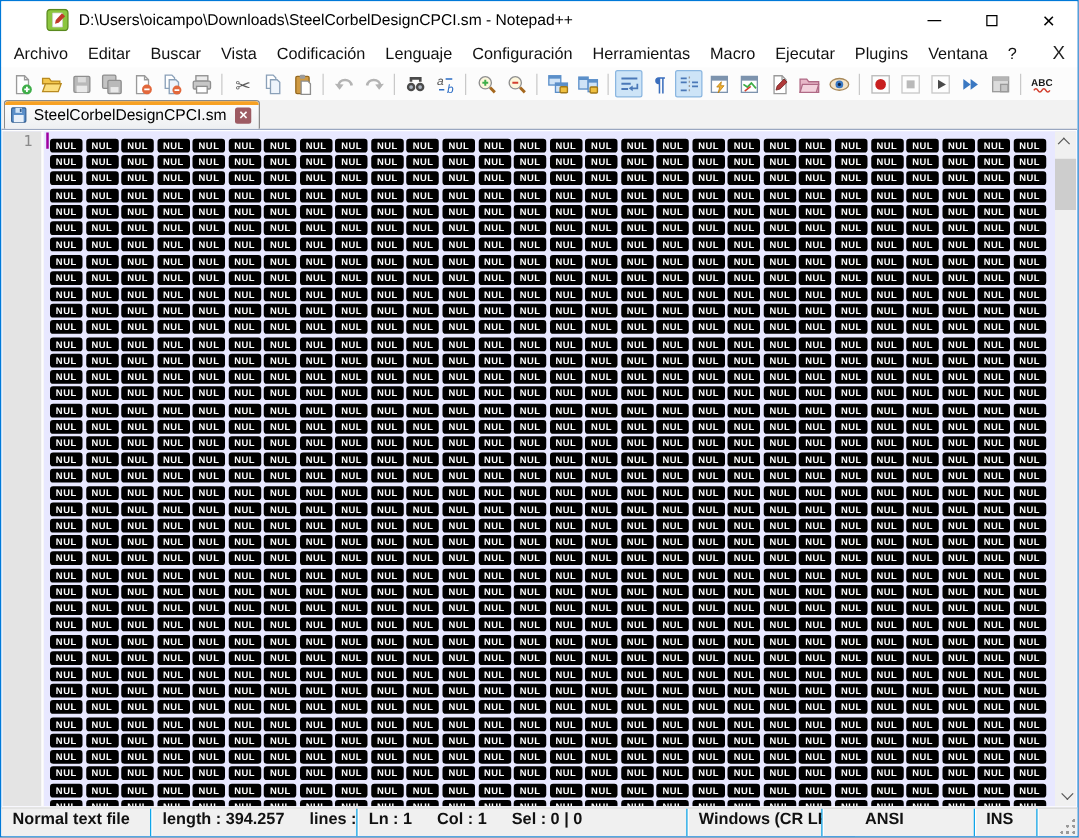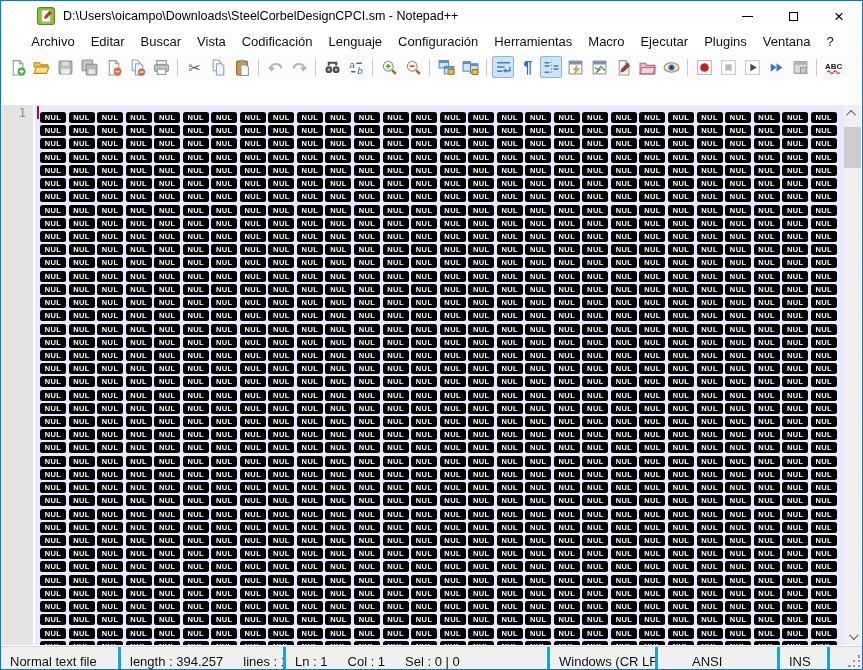--- a/index.html
+++ b/index.html
@@ -12,21 +12,21 @@
   
   .titlebar { position:absolute; left:0; top:0; right:0; height:30px; background:#fff; display:flex; align-items:center;padding-left:28px; }
   .app-icon { width:18px; height:18px; margin:0 8px 0 8px; flex:none; }
   .title-text { font-size:12.5px; color:#000; white-space:nowrap; }
   .win-controls { margin-left:auto; display:flex; height:100%; }
   .win-btn { width:46px; height:100%; display:flex; align-items:center; justify-content:center; cursor:default; }
   .glyph-min { width:11px; height:0; border-top:1px solid #000; display:block; }
   .glyph-max { width:9px; height:9px; border:1px solid #000; display:block; }
   .glyph-close { font-size:17px; line-height:1; color:#000; font-weight:400; }
   
-  .menubar { position:absolute; left:0; top:30px; right:0; height:23px; background:#fff; display:flex; align-items:center; padding-left:2px;flex-direction:column; }
+  .menubar { position:absolute; left:0; top:30px; right:0; height:23px; background:#fff; display:flex; align-items:center; padding-left:2px; }
   .menu-item { font-size:13px; color:#111; padding:3px 8px; white-space:nowrap; }
   .menu-close { margin-left:auto; margin-right:10px; font-size:15px; color:#222; line-height:1; }
   
   .toolbar { position:absolute; left:0; top:53px; right:0; height:26px; background:#fcfcfc; display:flex; align-items:center; padding-left:4px; }
   .tb-btn { width:22px; height:22px; display:flex; align-items:center; justify-content:center; border:1px solid transparent; border-radius:2px; margin:0 1px; }
   .tb-btn.active { background:#cde4f7; border-color:#8ab6e0; }
   .tb-btn svg { width:17px; height:17px; display:block; }
   .tb-sep { width:1px; height:17px; background:#c9c9c9; margin:0 4px; flex:none; }
   
   .tabbar { position:absolute; left:0; top:79px; right:0; height:24px; background:#f2f2f2; border-bottom:1px solid #9aa7c0; display:flex; align-items:flex-end; padding-left:2px; }
@@ -46,21 +46,21 @@
   
   .vscroll { position:absolute; right:0; top:0; bottom:0; width:17px; background:#f0f0f0; }
   .sc-btn { position:absolute; left:0; width:17px; height:17px; display:flex; align-items:center; justify-content:center; }
   .sc-up { top:0; } .sc-down { bottom:0; }
   .chev { width:7px; height:7px; border-left:1.6px solid #555; border-top:1.6px solid #555; display:block; }
   .sc-up .chev { transform:rotate(45deg) translateY(2px); }
   .sc-down .chev { transform:rotate(225deg) translateY(2px); }
   .sc-thumb { position:absolute; left:0; top:22px; width:17px; height:41px; background:#cdcdcd; }
   
   .statusbar { position:absolute; left:0; bottom:0; right:0; height:23px; background:#f0f0f0; border-top:1px solid #d4d4d4; display:flex; align-items:center; font-size:13px; color:#111; }
-  .status-cell { height:100%; display:flex; align-items:flex-end; padding-left:9px; gap:20px; border-right:3px solid #0ea5e9; box-shadow:1px 0 0 #fff; white-space:nowrap; overflow:hidden; flex:none; }
+  .status-cell { height:100%; display:flex; align-items:flex-start; padding-left:9px; gap:20px; border-right:1px solid #0ea5e9; box-shadow:1px 0 0 #fff; white-space:nowrap; overflow:hidden; flex:none;font-weight:bold; }
   .grip { margin-left:auto; width:14px; height:14px; align-self:flex-end;
     background:
       radial-gradient(circle at 11px 11px, #9a9a9a 1.2px, transparent 1.3px),
       radial-gradient(circle at 11px 6px,  #9a9a9a 1.2px, transparent 1.3px),
       radial-gradient(circle at 6px 11px,  #9a9a9a 1.2px, transparent 1.3px),
       radial-gradient(circle at 11px 1.5px,#9a9a9a 1.2px, transparent 1.3px),
       radial-gradient(circle at 6px 6px,   #9a9a9a 1.2px, transparent 1.3px),
       radial-gradient(circle at 1.5px 11px,#9a9a9a 1.2px, transparent 1.3px);
   }
 </style>
@@ -397,20 +397,34 @@
       <div class="tb-btn">
         <span>
           <svg viewBox="0 0 16 16">
             <text x="8" y="9.5" font-size="7.5" font-weight="bold" text-anchor="middle" fill="#1a1a1a">ABC</text>
             <path d="M2 12.5q1.5-2.4 3 0t3 0t3 0t3 0" fill="none" stroke="#d23f2f" stroke-width="1.2"></path>
           </svg>
         </span>
       </div>
     </div>
 
+  <div class="tabbar">
+    <div class="tab">
+      <span class="tab-icon">
+        <svg viewBox="0 0 16 16">
+            <rect x="1.5" y="1.5" width="13" height="13" rx="1" fill="#5b8fc9" stroke="#2e5b8f"></rect>
+            <rect x="5" y="1.5" width="6" height="4.5" fill="#cfe3f7"></rect>
+            <rect x="9" y="2.2" width="1.6" height="3" fill="#2e5b8f"></rect>
+            <rect x="3.5" y="8" width="9" height="6.5" fill="#e8f0fa"></rect>
+          </svg>
+      </span>
+      <span class="tab-label">SteelCorbelDesignCPCI.sm</span>
+      <span class="tab-close">✕</span>
+    </div>
+  </div>
 
   <div class="editor">
     <div class="nmargin">
       <span class="lnum">1</span>
     </div>
     <div class="caret"></div>
     <div class="nul-grid" id="nul-grid">
         <div class="nul-row"><span class="nul">NUL</span><span class="nul">NUL</span><span class="nul">NUL</span><span class="nul">NUL</span><span class="nul">NUL</span><span class="nul">NUL</span><span class="nul">NUL</span><span class="nul">NUL</span><span class="nul">NUL</span><span class="nul">NUL</span><span class="nul">NUL</span><span class="nul">NUL</span><span class="nul">NUL</span><span class="nul">NUL</span><span class="nul">NUL</span><span class="nul">NUL</span><span class="nul">NUL</span><span class="nul">NUL</span><span class="nul">NUL</span><span class="nul">NUL</span><span class="nul">NUL</span><span class="nul">NUL</span><span class="nul">NUL</span><span class="nul">NUL</span><span class="nul">NUL</span><span class="nul">NUL</span><span class="nul">NUL</span><span class="nul">NUL</span></div>
         <div class="nul-row"><span class="nul">NUL</span><span class="nul">NUL</span><span class="nul">NUL</span><span class="nul">NUL</span><span class="nul">NUL</span><span class="nul">NUL</span><span class="nul">NUL</span><span class="nul">NUL</span><span class="nul">NUL</span><span class="nul">NUL</span><span class="nul">NUL</span><span class="nul">NUL</span><span class="nul">NUL</span><span class="nul">NUL</span><span class="nul">NUL</span><span class="nul">NUL</span><span class="nul">NUL</span><span class="nul">NUL</span><span class="nul">NUL</span><span class="nul">NUL</span><span class="nul">NUL</span><span class="nul">NUL</span><span class="nul">NUL</span><span class="nul">NUL</span><span class="nul">NUL</span><span class="nul">NUL</span><span class="nul">NUL</span><span class="nul">NUL</span></div>
         <div class="nul-row"><span class="nul">NUL</span><span class="nul">NUL</span><span class="nul">NUL</span><span class="nul">NUL</span><span class="nul">NUL</span><span class="nul">NUL</span><span class="nul">NUL</span><span class="nul">NUL</span><span class="nul">NUL</span><span class="nul">NUL</span><span class="nul">NUL</span><span class="nul">NUL</span><span class="nul">NUL</span><span class="nul">NUL</span><span class="nul">NUL</span><span class="nul">NUL</span><span class="nul">NUL</span><span class="nul">NUL</span><span class="nul">NUL</span><span class="nul">NUL</span><span class="nul">NUL</span><span class="nul">NUL</span><span class="nul">NUL</span><span class="nul">NUL</span><span class="nul">NUL</span><span class="nul">NUL</span><span class="nul">NUL</span><span class="nul">NUL</span></div>

